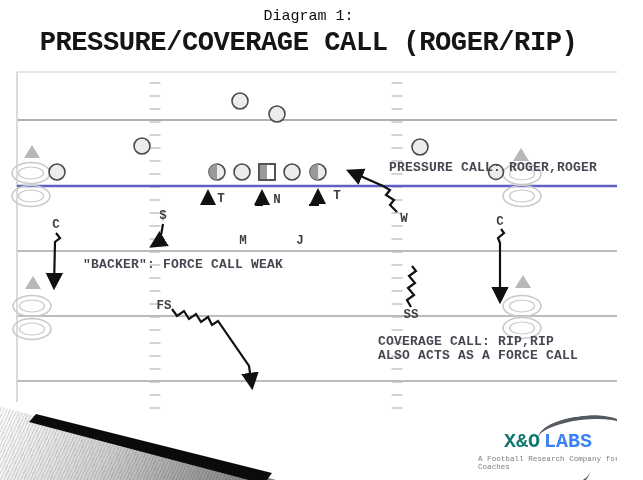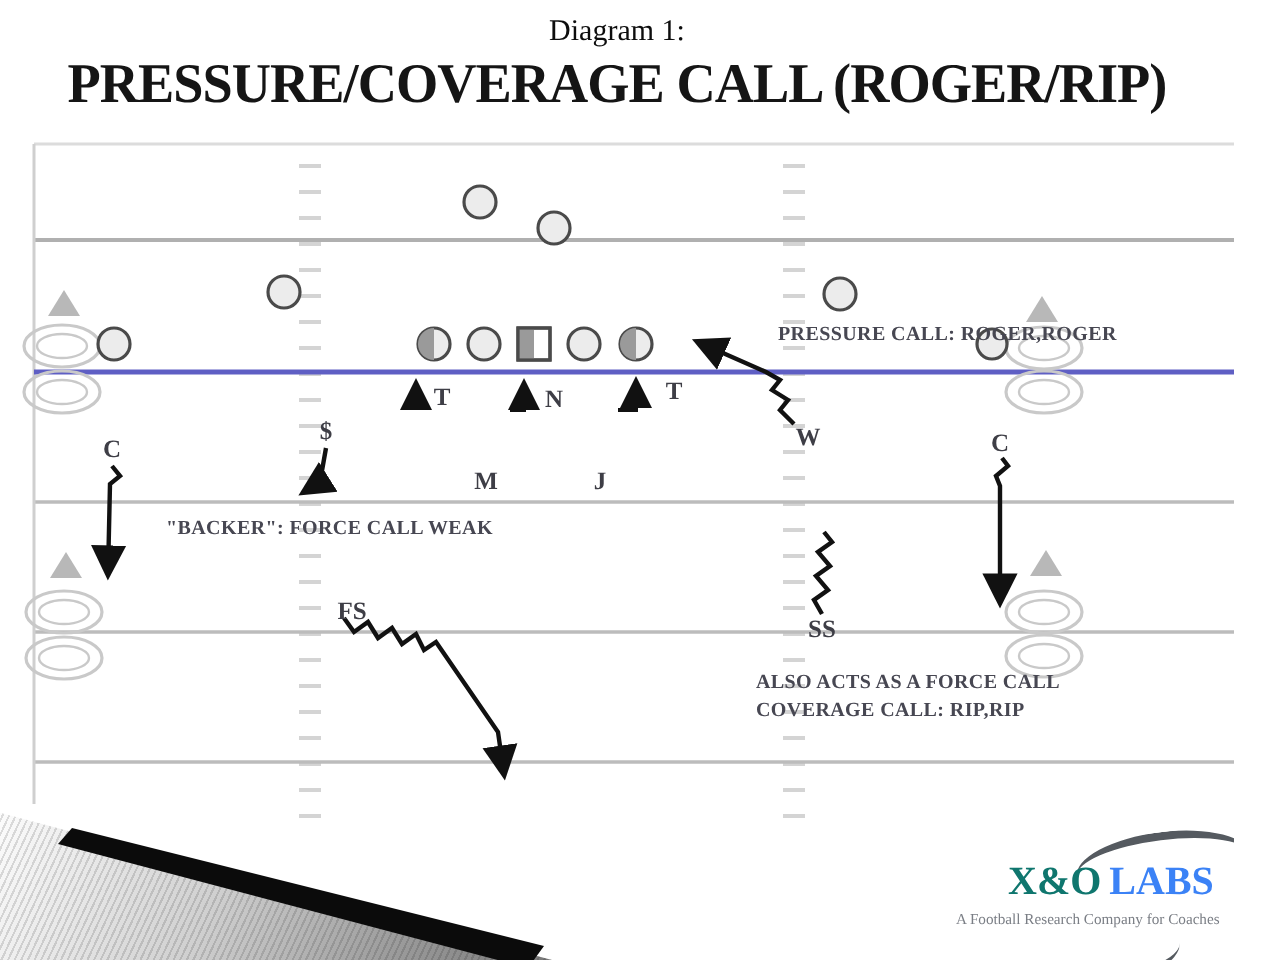--- a/index.html
+++ b/index.html
@@ -1,26 +1,26 @@
 <!DOCTYPE html>
 <html><head>
 <meta charset="utf-8">
 <style>
   html,body{margin:0;padding:0;background:#fff;}
   .slide{position:relative;width:617px;height:480px;background:#ffffff;overflow:hidden;
-         font-family:Liberation Serif, serif;}
+         font-family:Liberation Mono, monospace;}
   .kicker{position:absolute;top:8px;left:0;right:0;text-align:center;
           font-size:15px;color:#0d0d0d;}
   .main-title{position:absolute;top:27px;left:0;right:0;text-align:center;
           font-size:28px;font-weight:700;letter-spacing:-0.5px;color:#151515;
           transform:scaleX(0.97);}
   .field-svg{position:absolute;left:0;top:0;width:643px;height:480px;}
   .pos-label{position:absolute;transform:translate(-50%,-50%);
           font-size:12.5px;font-weight:700;color:#3e3e46;white-space:nowrap;}
-  .annot{position:absolute;font-size:10px;font-weight:700;color:#474752;
+  .annot{position:absolute;font-size:13px;font-weight:700;color:#474752;
           letter-spacing:0.2px;white-space:nowrap;line-height:13.5px;}
   
   .decor{position:absolute;left:0;bottom:0;width:300px;height:92px;}
   .decor-gray{position:absolute;inset:0;
      background:
        repeating-linear-gradient(115deg, rgba(0,0,0,0.13) 0 1px, rgba(255,255,255,0) 1px 3px),
        linear-gradient(115deg,#ffffff 0%,#cfcfcf 40%,#9a9a9a 70%,#6f6f6f 100%);
      clip-path:polygon(0 20%, 92% 100%, 0 100%);}
   .decor-black{position:absolute;inset:0;background:#0b0b0b;
      clip-path:polygon(36px 26px, 272px 85px, 264px 96px, 29px 34px);}
@@ -134,28 +134,28 @@
 
   <div class="pos-label" style="left:56px;top:225px">C</div>
   <div class="pos-label" style="left:163px;top:216px">$</div>
   <div class="pos-label" style="left:221px;top:199px">T</div>
   <div class="pos-label" style="left:277px;top:200px">N</div>
   <div class="pos-label" style="left:337px;top:196px">T</div>
   <div class="pos-label" style="left:243px;top:241px">M</div>
   <div class="pos-label" style="left:300px;top:241px">J</div>
   <div class="pos-label" style="left:404px;top:219px">W</div>
   <div class="pos-label" style="left:500px;top:222px">C</div>
-  <div class="pos-label" style="left:176px;top:306px">FS</div>
+  <div class="pos-label" style="left:164px;top:306px">FS</div>
   <div class="pos-label" style="left:411px;top:315px">SS</div>
 
   <div class="annot" style="left:389px;top:161px">PRESSURE CALL: ROGER,ROGER</div>
   <div class="annot" style="left:83px;top:258px">"BACKER": FORCE CALL WEAK</div>
   <div class="annot" style="left:378px;top:335px">
+    <div>COVERAGE CALL: RIP,RIP</div>
     <div>ALSO ACTS AS A FORCE CALL</div>
-    <div>COVERAGE CALL: RIP,RIP</div>
   </div>
 
   <div class="decor">
     <div class="decor-gray"></div>
     <div class="decor-black"></div>
   </div>
 
   <div class="logo">
     <div class="logo-arc-top"></div>
     <div class="logo-text">

